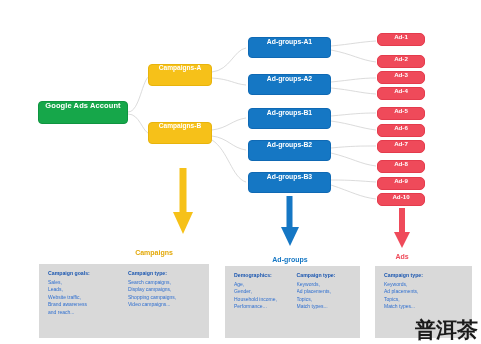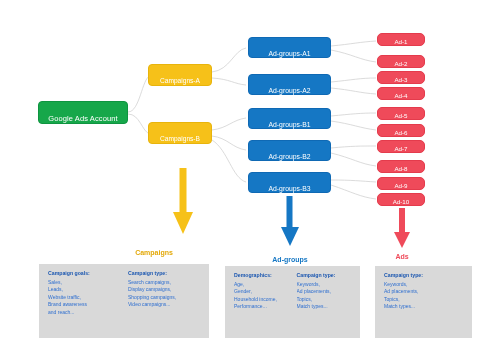--- a/index.html
+++ b/index.html
@@ -8,24 +8,24 @@
     background:#ffffff;
     font-family:"Liberation Sans", sans-serif;
     overflow:hidden;
     position:relative;
   }
   #stage{position:absolute;inset:0;width:481px;height:344px;}
   svg.links{position:absolute;left:0;top:0;width:481px;height:344px;pointer-events:none;}
 
   .node{
     position:absolute;
-    display:flex;align-items:flex-end;justify-content:center;
+    display:flex;align-items:flex-start;justify-content:center;
     border-radius:4px;
     color:#ffffff;
-    font-weight:normal;
+    font-weight:bold;
     text-align:center;
     box-sizing:border-box;
     line-height:1.05;
     white-space:nowrap;
   }
   .node-root{
     background:#16a74a;
     border:1px solid #0f9440;
     font-size:7.5px;
     letter-spacing:.1px;
@@ -257,14 +257,15 @@
   <div class="panel" style="left:375px;top:266px;width:97px;height:72px;">
     <div class="panel-col">
       <div class="col-title">Campaign type:</div>
       <div class="col-item">Keywords,</div>
       <div class="col-item">Ad placements,</div>
       <div class="col-item">Topics,</div>
       <div class="col-item">Match types...</div>
     </div>
   </div>
 
+  <div class="watermark">普洱茶</div>
 
 </div>
 
 </body></html>

